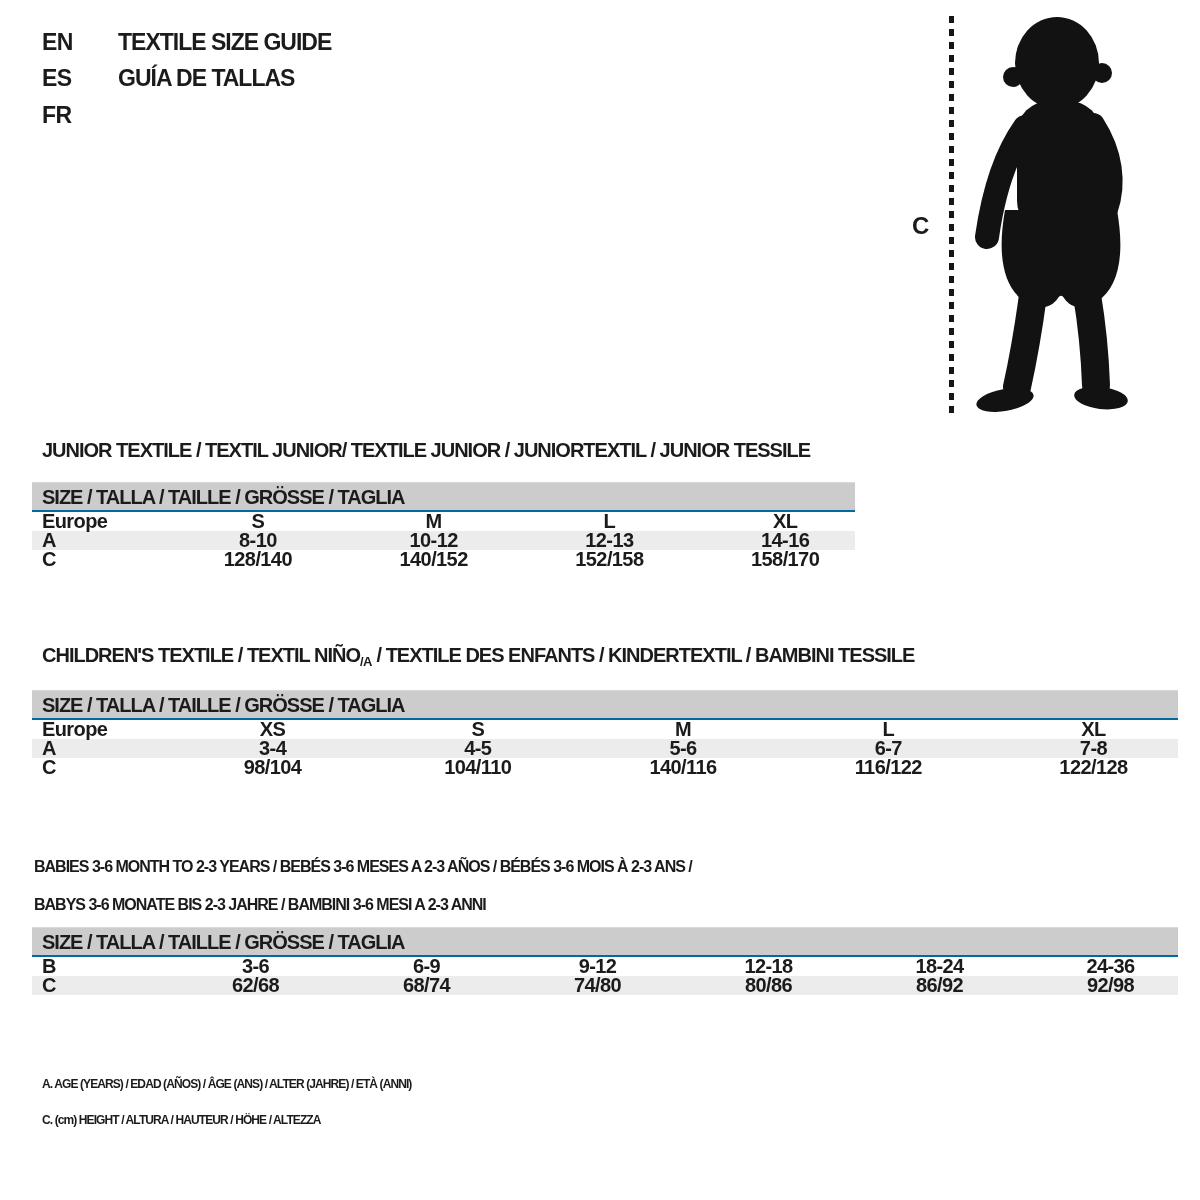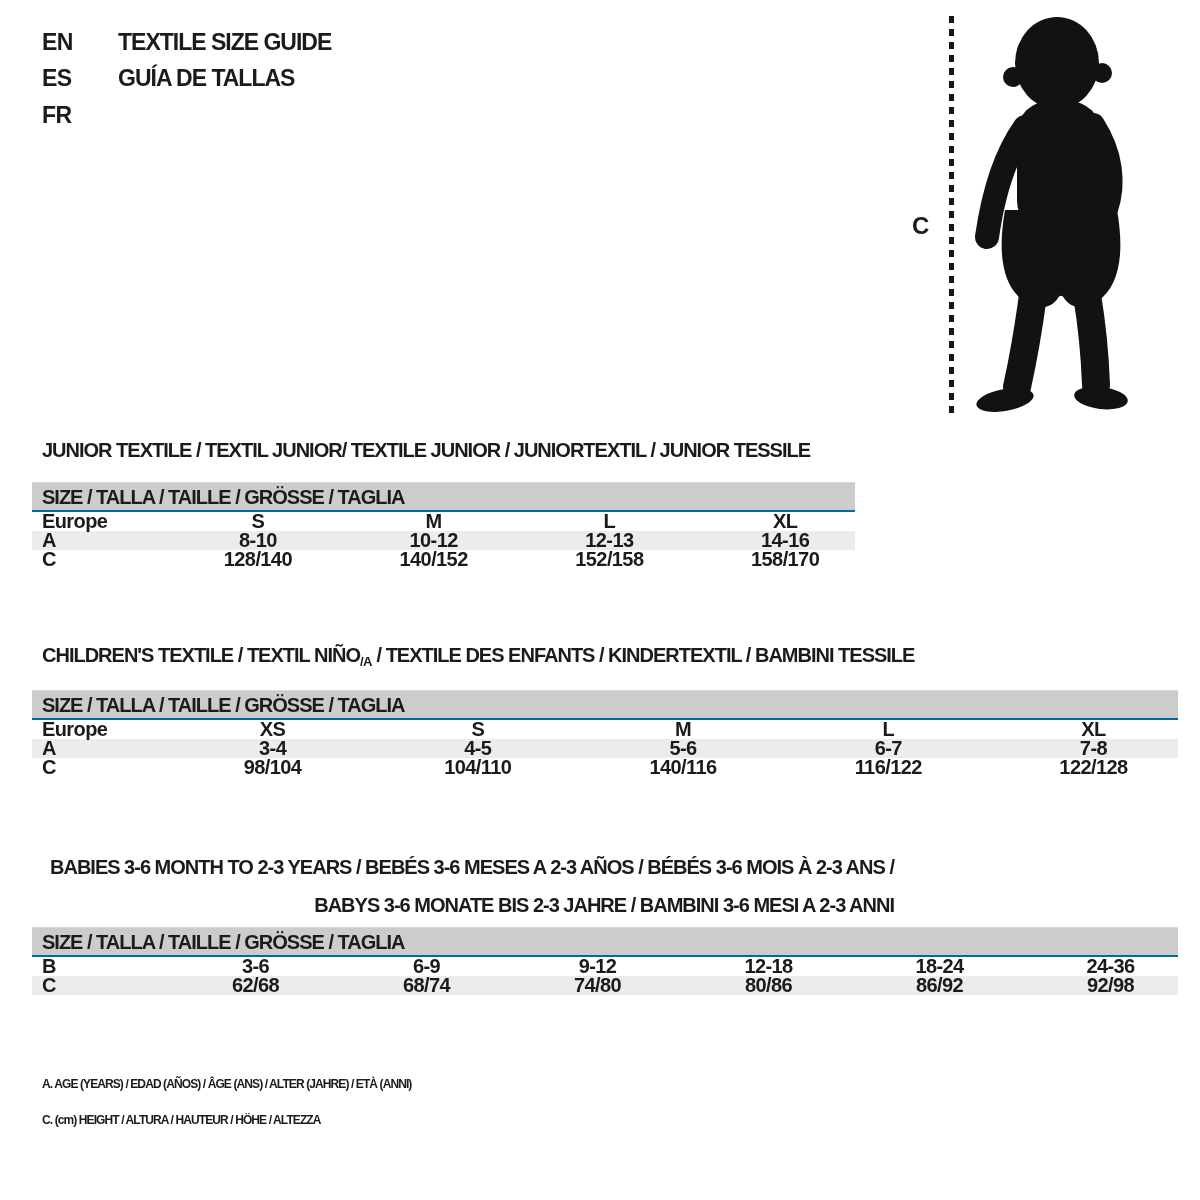--- a/index.html
+++ b/index.html
@@ -23,21 +23,21 @@
   .toddler-svg { position:absolute; left:965px; top:15px; width:180px; height:400px; }
   .dash-line {
     position:absolute; left:949px; top:16px; width:5px; height:397px;
     background:repeating-linear-gradient(to bottom, #161616 0 7px, transparent 7px 13px);
   }
   .measure-label { position:absolute; left:912px; top:212px; font-size:24px; }
 
   
   .section-title { position:absolute; left:42px; font-size:20px; letter-spacing:-1px; white-space:nowrap; line-height:26px; }
   .title-sub { font-size:13px; vertical-align:-4px; letter-spacing:-0.5px; }
-  .babies-title { position:absolute; left:50px; top:848px; font-size:20px; letter-spacing:-1px; white-space:nowrap; line-height:38px;text-align:right; }
+  .babies-title { position:absolute; left:34px; top:848px; font-size:16px; letter-spacing:-1px; white-space:nowrap; line-height:38px; }
 
   
   .tbl { position:absolute; left:32px; }
   .thead {
     height:30px; line-height:28px; background:#cccccc;
     border-top:1px solid #d9d9d9; border-bottom:2px solid #0369a1;
     padding-left:10px; font-size:20px; letter-spacing:-1px; white-space:nowrap;
   }
   .trow { display:flex; height:19px; align-items:center; font-size:20px; letter-spacing:-0.6px;gap:36px; }
   .trow.stripe { background:#ececec; }

